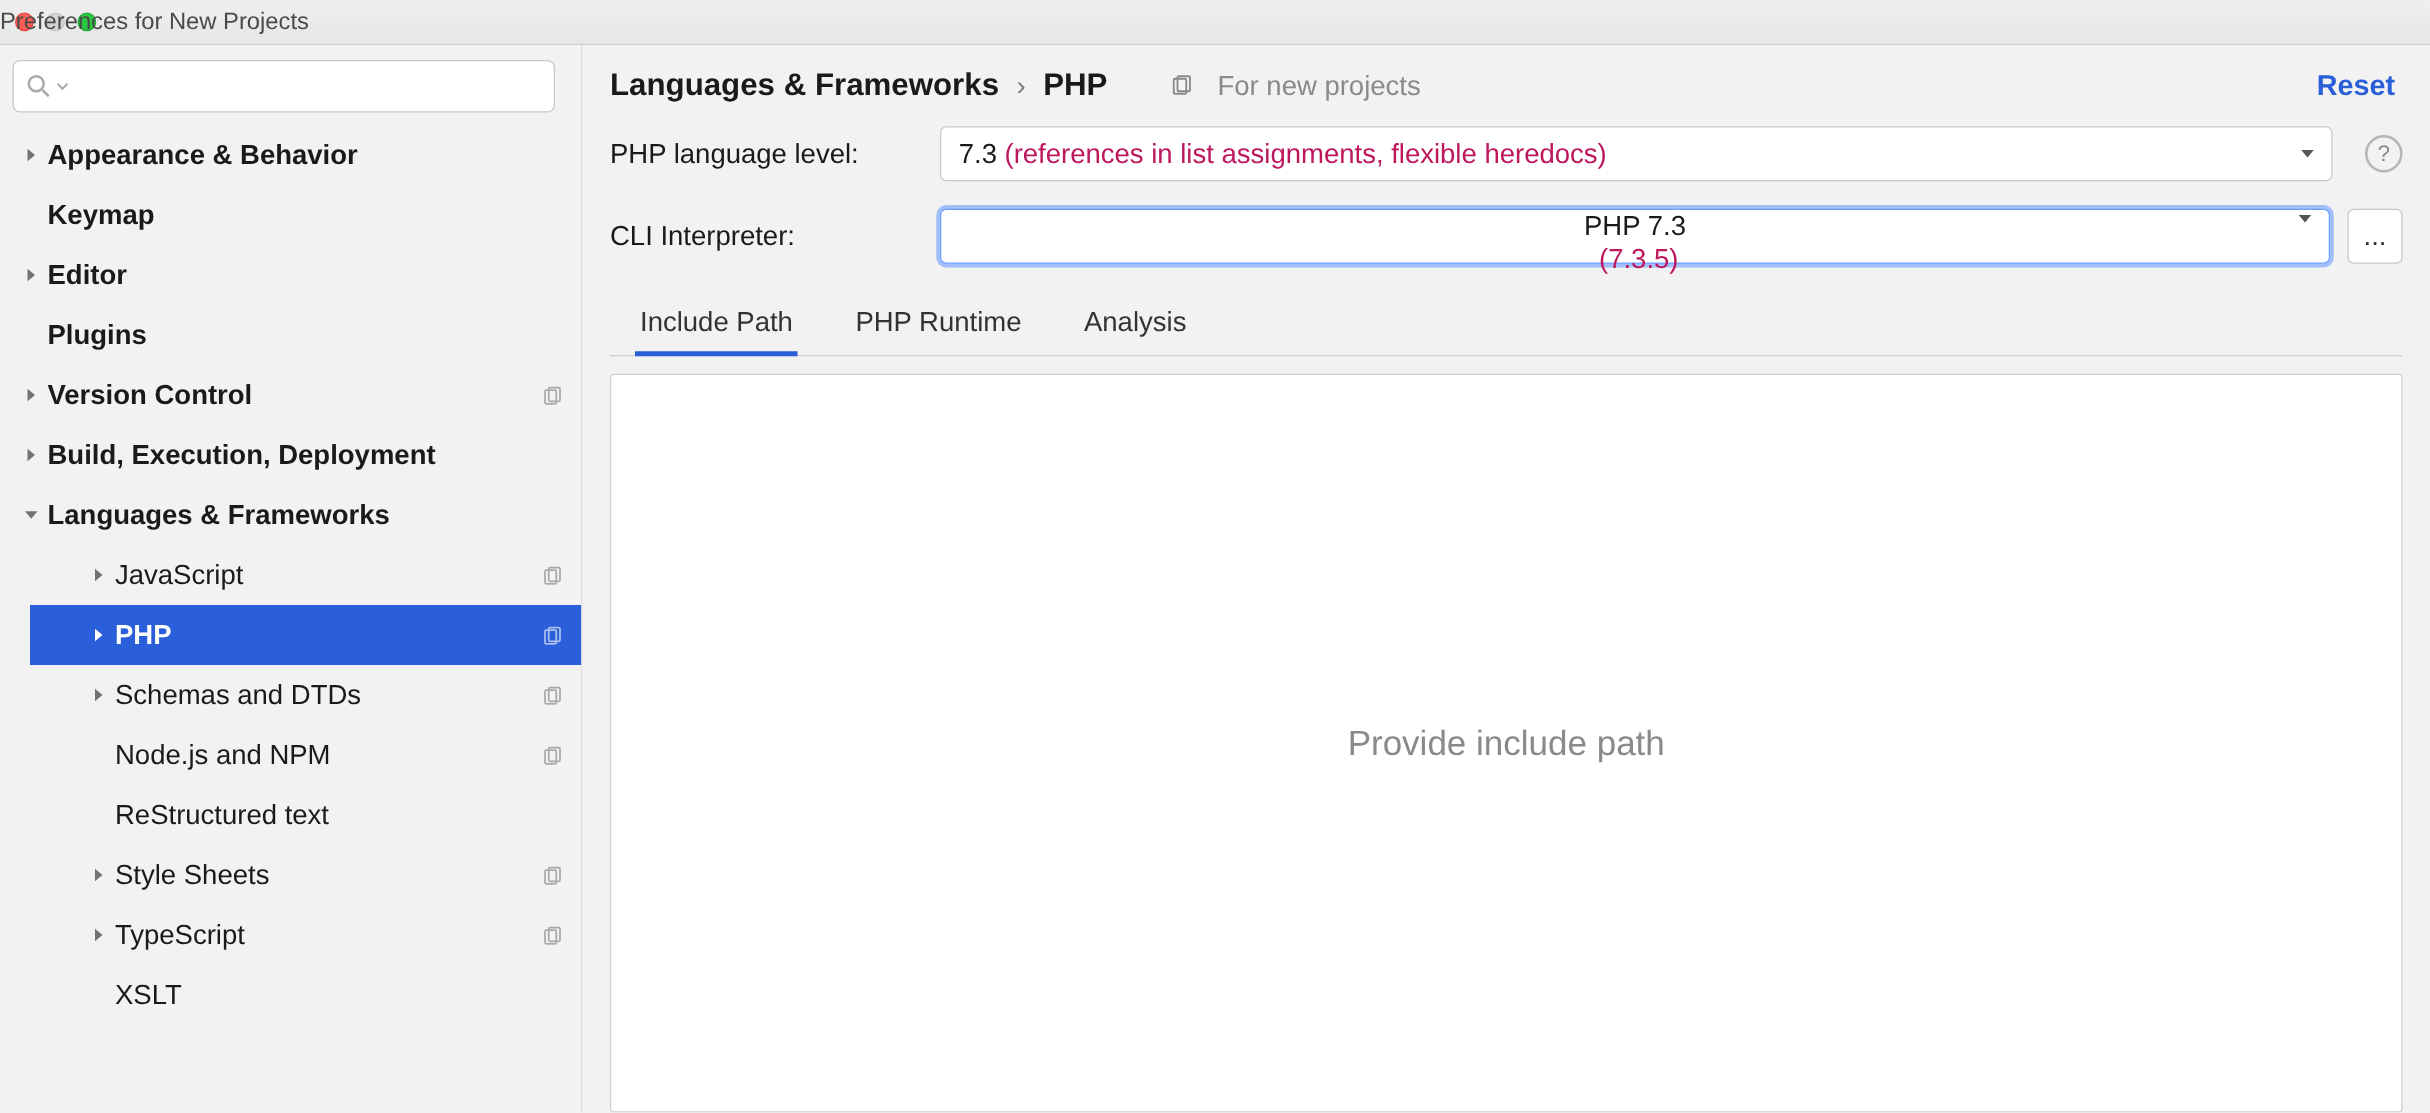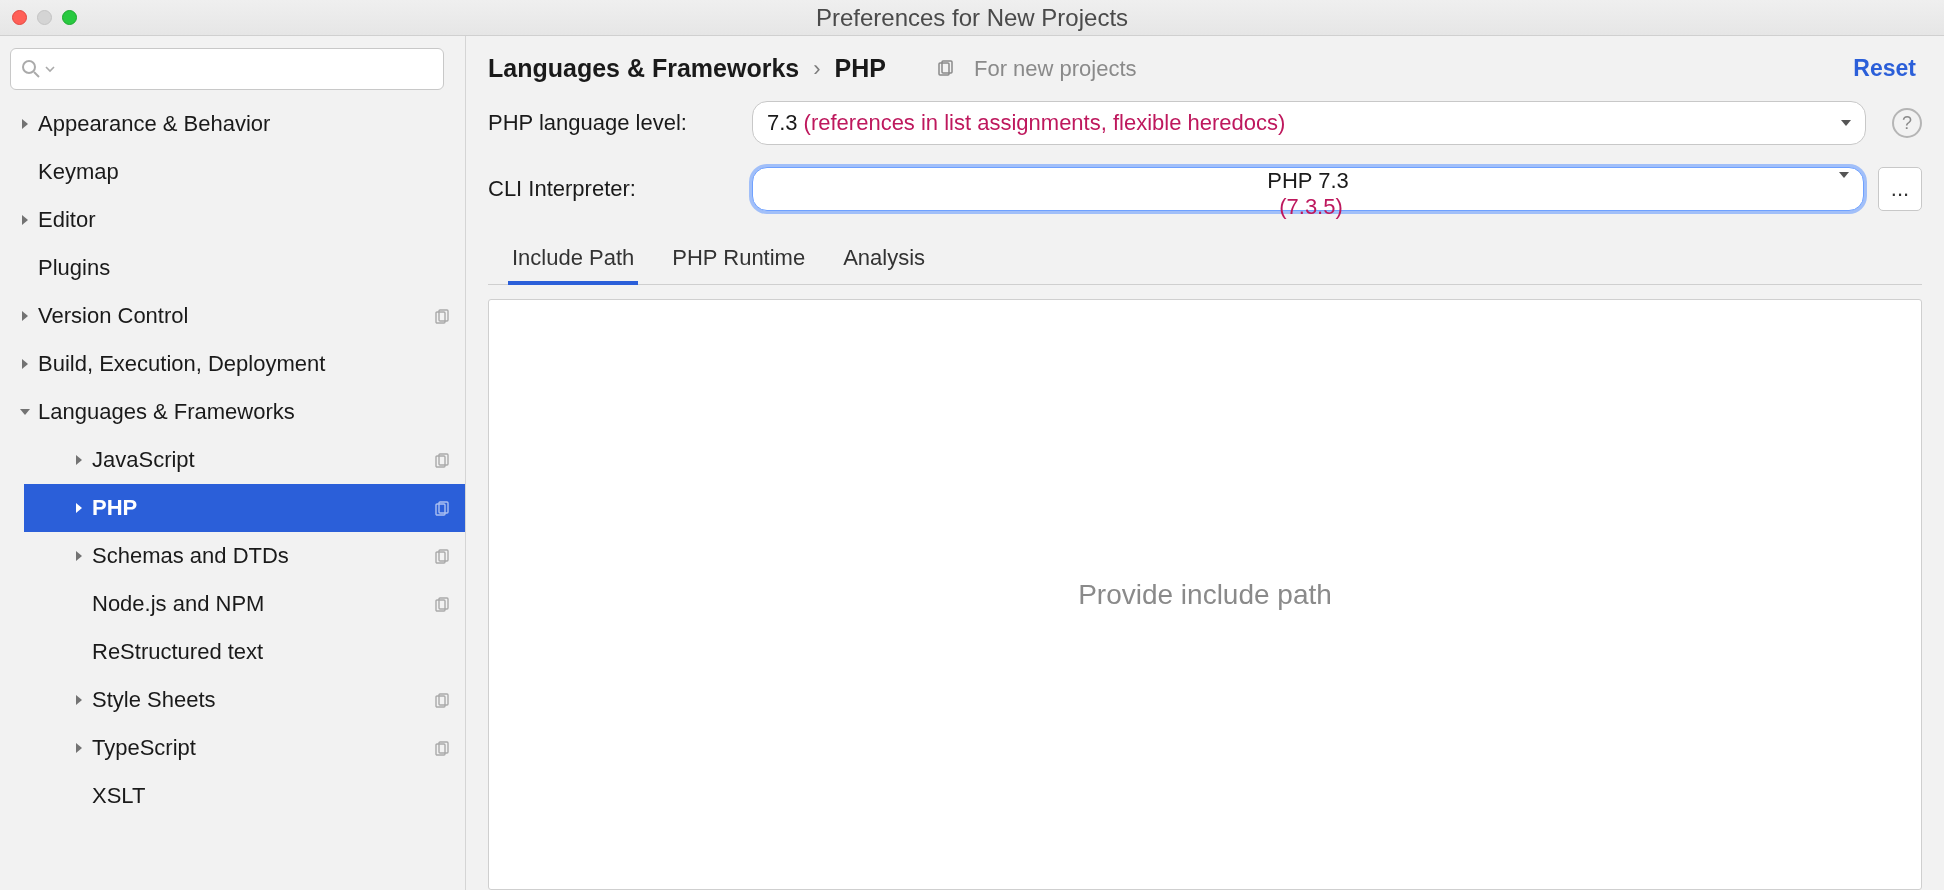--- a/index.html
+++ b/index.html
@@ -27,23 +27,22 @@
       gap: 10px;
       padding-left: 12px;
     }
     .tl { width: 15px; height: 15px; border-radius: 50%; }
     .tl.red   { background: #ff5f57; border: 1px solid #e24640; }
     .tl.grey  { background: #d4d4d4; border: 1px solid #c4c4c4; }
     .tl.green { background: #28c940; border: 1px solid #1ba92e; }
     .title {
       position: absolute;
       left: 0; right: 0;
-      text-align: center;
       color: #4a4a4a;
-      font-size: 24px;
+      font-size: 19px;
     }
     .body {
       display: flex;
       height: calc(100% - 36px);
     }
     .sidebar {
       width: 466px;
       background: #f2f2f2;
       border-right: 1px solid #d5d5d5;
       display: flex;
@@ -68,21 +67,21 @@
     }
     .tree { overflow-y: auto; font-size: 22px; }
     .node {
       display: flex;
       align-items: center;
       height: 48px;
       padding-right: 12px;
       position: relative;
       cursor: default;
     }
-    .node .label { flex: 1; font-weight: 400; color: #1a1a1a; }
+    .node .label { flex: 1; font-weight: 700; color: #1a1a1a; }
     .node.child .label { font-weight: 400; }
     .node .disclosure {
       width: 14px; height: 14px;
       display: flex; align-items: center; justify-content: center;
       margin-right: 6px;
     }
     .node .copy {
       width: 20px; height: 20px; opacity: .6;
       margin-left: 8px;
     }
@@ -117,21 +116,21 @@
 
     .form-row {
       display: flex; align-items: center;
       margin-bottom: 22px; gap: 14px;
     }
     .form-row .lbl { width: 250px; font-size: 22px; color: #1a1a1a; }
     .select {
       flex: 1; height: 44px;
       background: #fff;
       border: 1px solid #c8c8c8;
-      border-radius: 15px;
+      border-radius: 5px;
       display: flex; align-items: center;
       padding: 0 14px;
       font-size: 22px;
       position: relative;
     }
     .select.focused {
       box-shadow: 0 0 0 3px rgba(80,140,255,.5);
       border-color: #6fa1ff;
       flex-direction: column;
     }
@@ -149,21 +148,21 @@
     }
     .help {
       width: 30px; height: 30px;
       border: 2px solid #b5b5b5; border-radius: 50%;
       color: #8a8a8a; font-size: 18px;
       display: flex; align-items: center; justify-content: center;
       margin-left: 12px;
     }
 
     .tabs {
-      display: flex; gap: 30px;
+      display: flex; gap: 42px;
       padding-left: 20px;
       border-bottom: 1px solid #cfcfcf;
       margin-top: 6px;
     }
     .tab {
       font-size: 22px; color: #333;
       padding: 6px 4px 10px 4px;
       cursor: pointer;
     }
     .tab.active {

